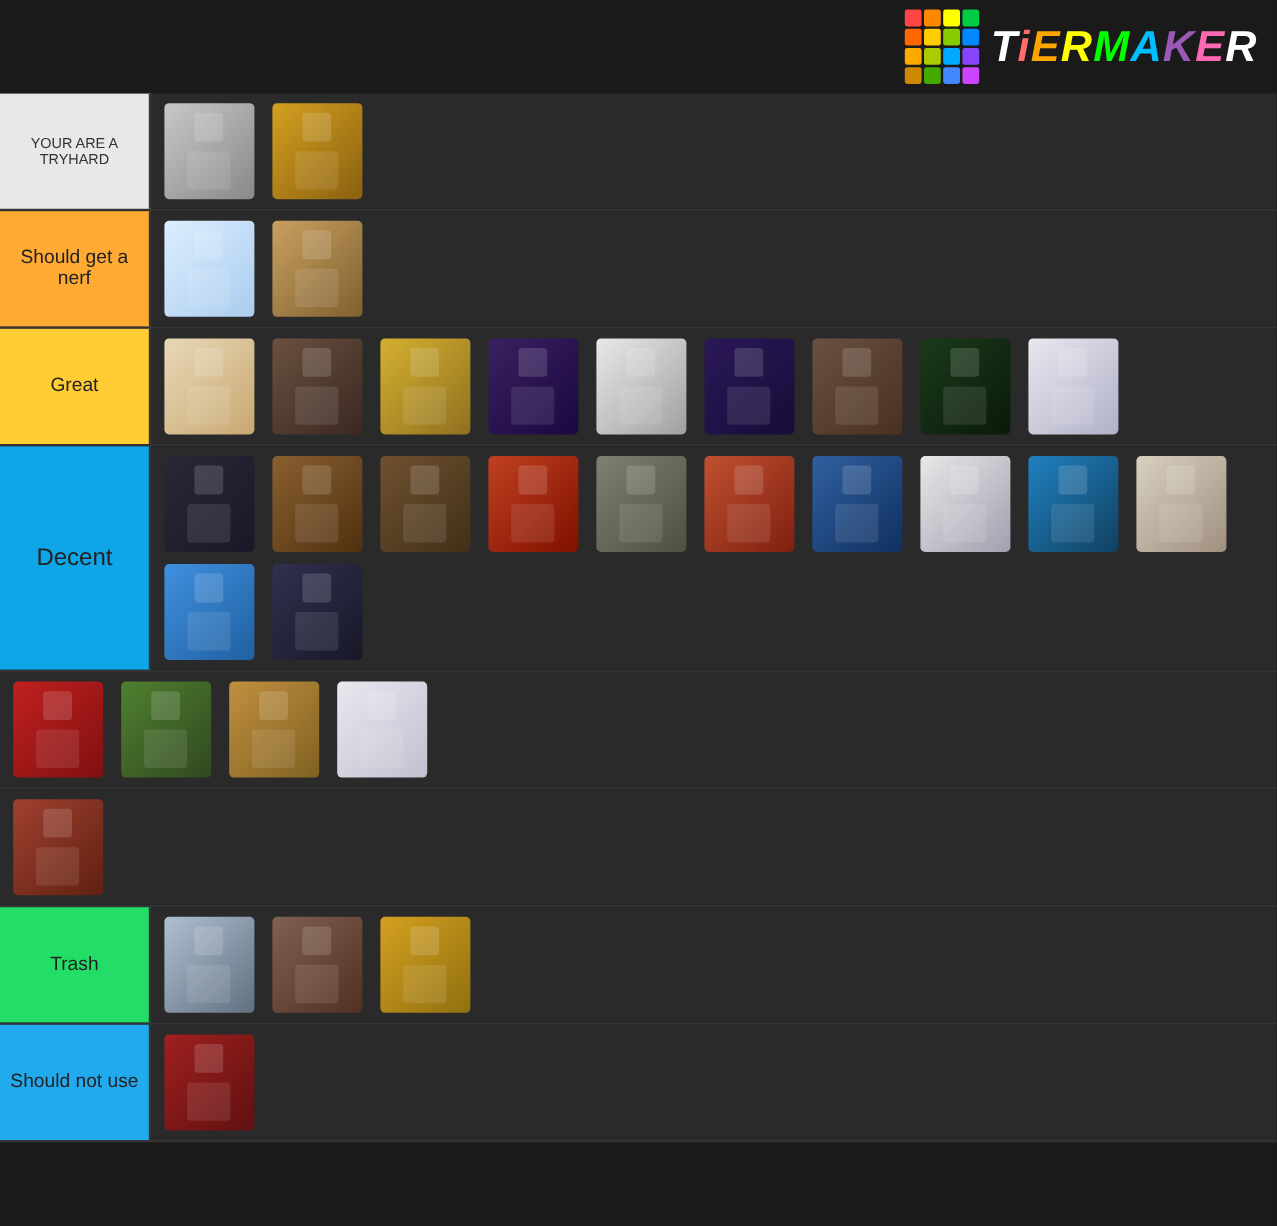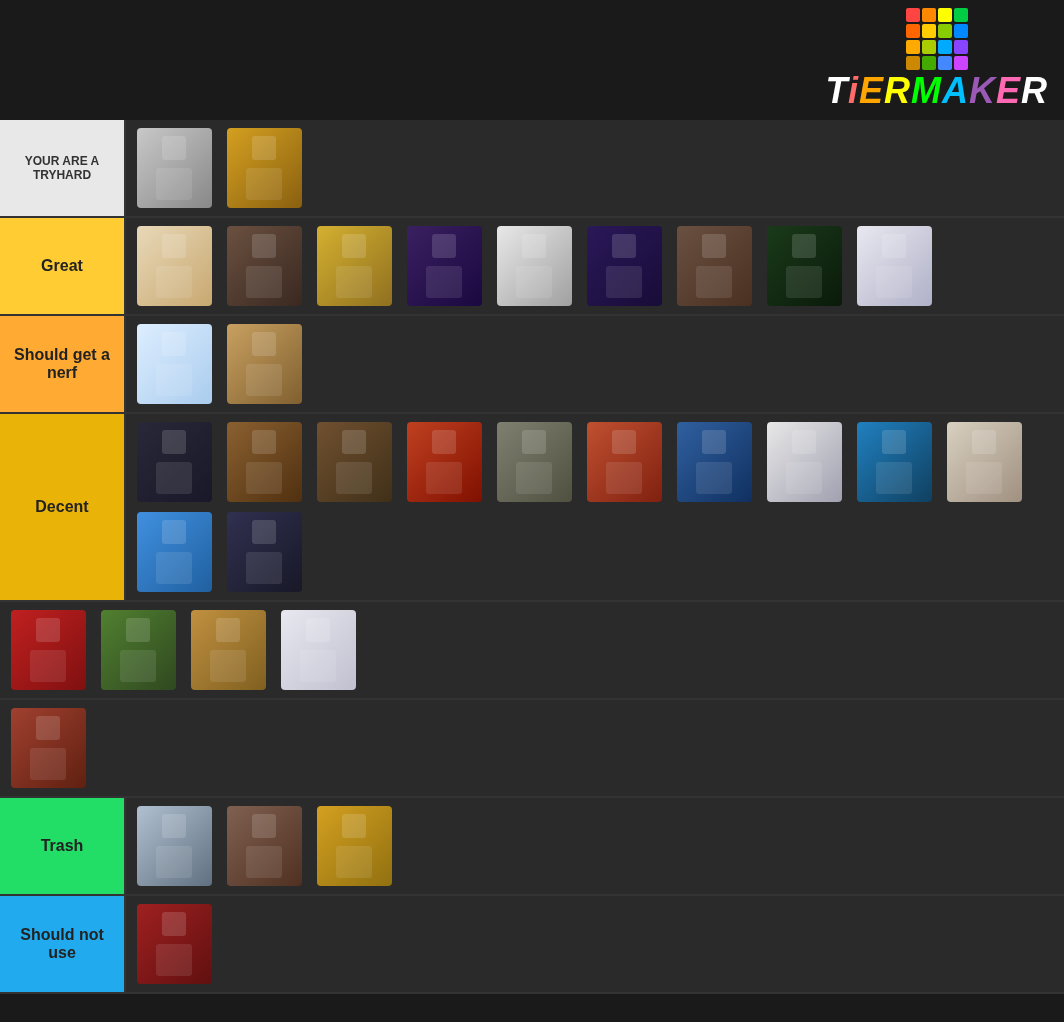--- a/index.html
+++ b/index.html
@@ -14,21 +14,21 @@
       display: flex;
       align-items: center;
       justify-content: flex-end;
       padding: 8px 16px;
       background: #1a1a1a;
     }
 
     .tiermaker-logo {
       display: flex;
       align-items: center;
-      flex-direction: column;
+      gap: 10px;
     }
 
     .logo-grid {
       display: grid;
       grid-template-columns: repeat(4, 14px);
       grid-template-rows: repeat(4, 14px);
       gap: 2px;
     }
 
     .logo-cell {
@@ -62,21 +62,21 @@
     }
 
     .tier-label {
       width: 126px;
       min-width: 126px;
       display: flex;
       align-items: center;
       justify-content: center;
       text-align: center;
       font-size: 16px;
-      font-weight: bold;
+      font-weight: normal;
       color: #222;
       padding: 8px;
       border-right: 2px solid #333;
     }
 
     .tier-content {
       flex: 1;
       display: flex;
       flex-wrap: wrap;
       align-items: center;
@@ -168,20 +168,31 @@
       <div class="tier-content">
         <div class="char-img">
           <div class="char-shape" style="background:linear-gradient(135deg,#c8c8c8,#888);"></div>
         </div>
         <div class="char-img">
           <div class="char-shape" style="background:linear-gradient(135deg,#d4a020,#8a6010);"></div>
         </div>
       </div>
     </div>
     <div class="tier-row" style="min-height: 93px;">
+      <div class="tier-label" style="background: rgb(255, 170, 51); color: rgb(34, 34, 34); font-size: 16px;">Should get a nerf</div>
+      <div class="tier-content">
+        <div class="char-img">
+          <div class="char-shape" style="background:linear-gradient(135deg,#ddeeff,#aaccee);"></div>
+        </div>
+        <div class="char-img">
+          <div class="char-shape" style="background:linear-gradient(135deg,#c8a060,#806030);"></div>
+        </div>
+      </div>
+    </div>
+    <div class="tier-row" style="min-height: 93px;">
       <div class="tier-label" style="background: rgb(255, 204, 51); color: rgb(34, 34, 34); font-size: 16px;">Great</div>
       <div class="tier-content">
         <div class="char-img">
           <div class="char-shape" style="background:linear-gradient(135deg,#e8d8b8,#c8a870);"></div>
         </div>
         <div class="char-img">
           <div class="char-shape" style="background:linear-gradient(135deg,#6a5040,#3a2820);"></div>
         </div>
         <div class="char-img">
           <div class="char-shape" style="background:linear-gradient(135deg,#d4b030,#907020);"></div>
@@ -199,33 +210,22 @@
           <div class="char-shape" style="background:linear-gradient(135deg,#6a5040,#4a3020);"></div>
         </div>
         <div class="char-img">
           <div class="char-shape" style="background:linear-gradient(135deg,#1a3a1a,#0a1a0a);"></div>
         </div>
         <div class="char-img">
           <div class="char-shape" style="background:linear-gradient(135deg,#e8e8f0,#b0b0c8);"></div>
         </div>
       </div>
     </div>
-    <div class="tier-row" style="min-height: 93px;">
-      <div class="tier-label" style="background: rgb(255, 170, 51); color: rgb(34, 34, 34); font-size: 16px;">Should get a nerf</div>
-      <div class="tier-content">
-        <div class="char-img">
-          <div class="char-shape" style="background:linear-gradient(135deg,#ddeeff,#aaccee);"></div>
-        </div>
-        <div class="char-img">
-          <div class="char-shape" style="background:linear-gradient(135deg,#c8a060,#806030);"></div>
-        </div>
-      </div>
-    </div>
     <div class="tier-row" style="min-height: 186px;">
-      <div class="tier-label" style="background: #eab308; color: rgb(34, 34, 34); font-size: 16px;">Decent</div>
+      <div class="tier-label" style="background: #0ea5e9; color: rgb(34, 34, 34); font-size: 20px;">Decent</div>
       <div class="tier-content">
         <div class="char-img">
           <div class="char-shape" style="background:linear-gradient(135deg,#282838,#181828);"></div>
         </div>
         <div class="char-img">
           <div class="char-shape" style="background:linear-gradient(135deg,#8a6030,#503010);"></div>
         </div>
         <div class="char-img">
           <div class="char-shape" style="background:linear-gradient(135deg,#705030,#403018);"></div>
         </div>

